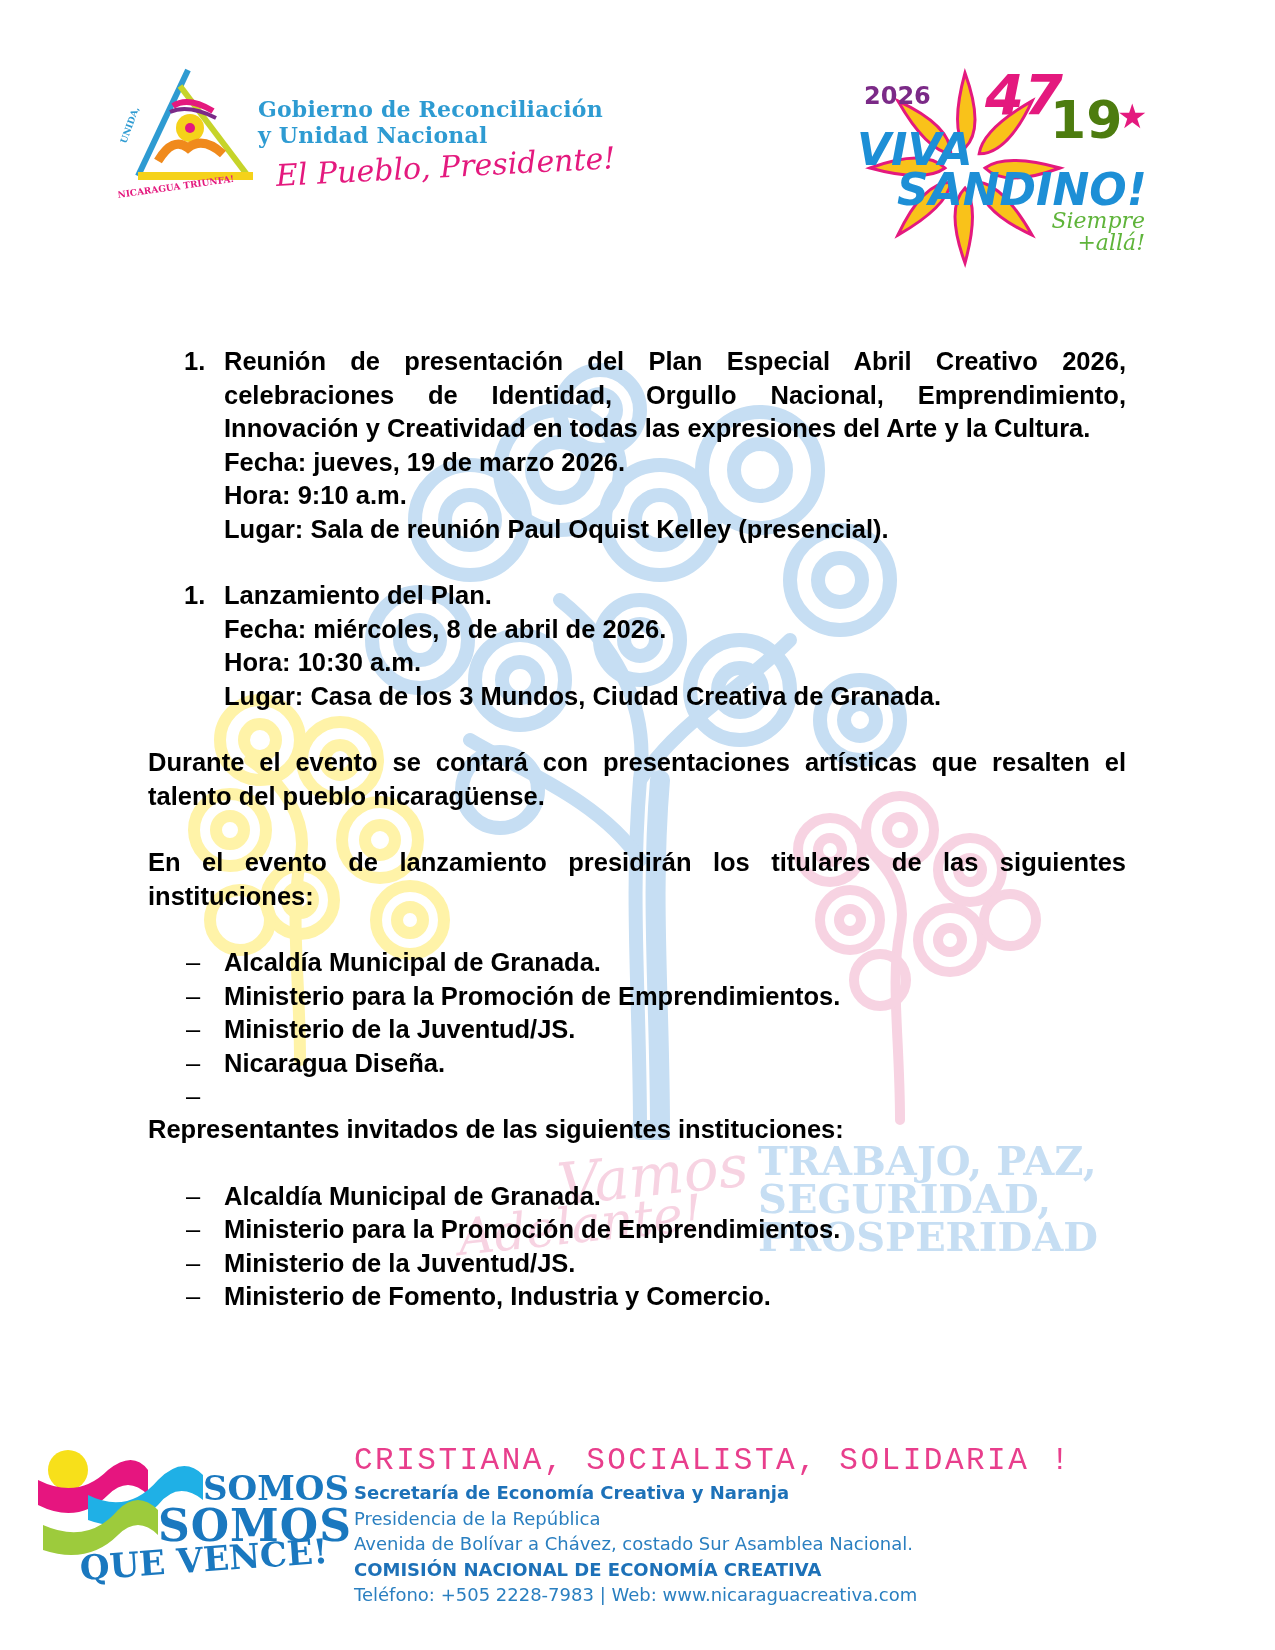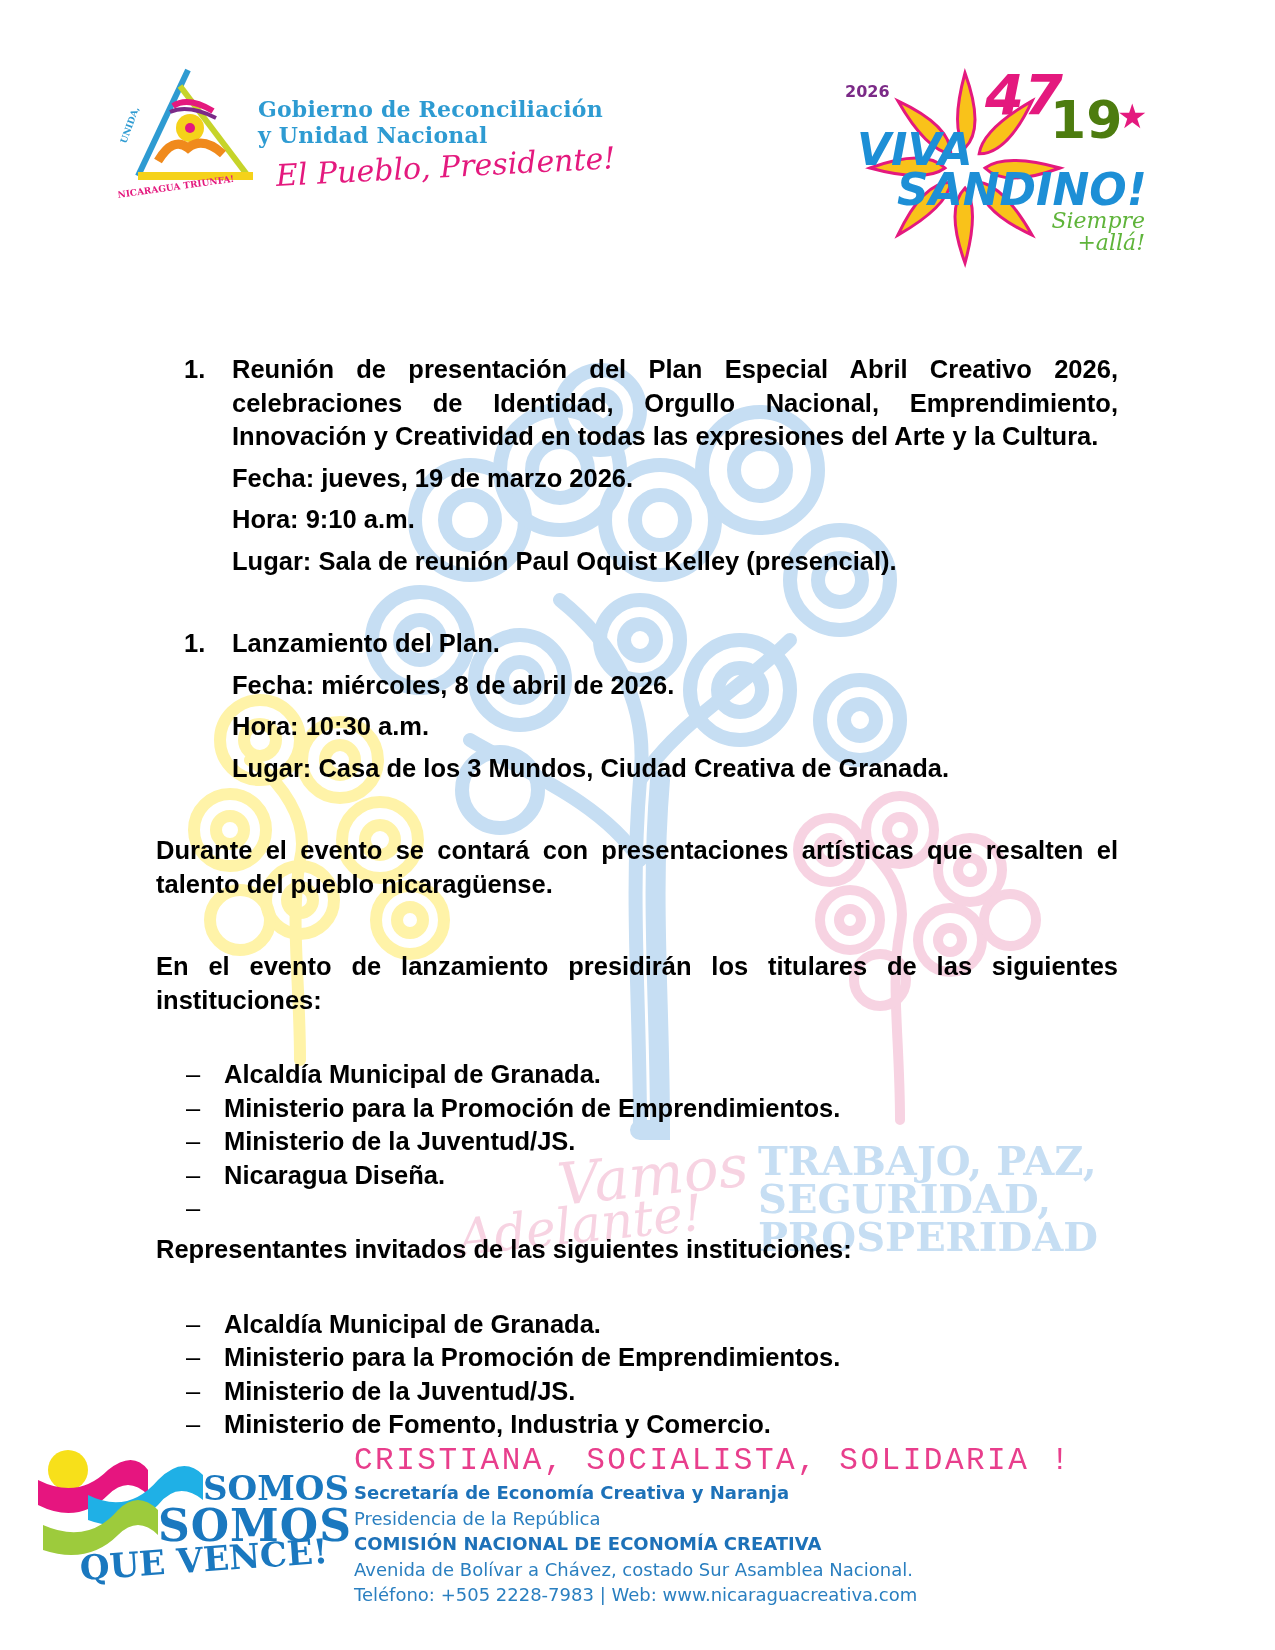--- a/index.html
+++ b/index.html
@@ -11,30 +11,30 @@
 
   
   .logo-left { position:absolute; left:118px; top:66px; width:560px; height:150px; }
   .gov-line1, .gov-line2 { position:absolute; left:140px; font-family:"DejaVu Serif", serif; font-weight:bold; color:#2e9bd2; font-size:22px; letter-spacing:0.2px; }
   .gov-line1 { top:30px; }
   .gov-line2 { top:56px; }
   .gov-slogan { position:absolute; left:158px; top:92px; font-family:"DejaVu Serif", serif; font-style:italic; color:#e4197e; font-size:30px; transform:rotate(-3deg); transform-origin:left center; }
   .tri-svg { position:absolute; left:0; top:0; }
 
   .logo-right { position:absolute; left:845px; top:60px; width:310px; height:215px; }
-  .vs-year { position:absolute; left:0; top:22px; font-weight:bold; font-size:16px; color:#7b2a87; font-family:"DejaVu Sans", sans-serif; }
+  .vs-year { position:absolute; left:19px; top:22px; font-weight:bold; font-size:24px; color:#7b2a87; font-family:"DejaVu Sans", sans-serif; }
   .vs-47 { position:absolute; left:140px; top:2px; font-weight:bold; font-size:56px; color:#e4197e; font-style:italic; font-family:"DejaVu Sans", sans-serif; }
   .vs-19 { position:absolute; left:205px; top:30px; font-weight:bold; font-size:52px; color:#4d7c0f; font-family:"DejaVu Sans", sans-serif; }
   .vs-viva { position:absolute; left:12px; top:64px; font-weight:bold; font-size:44px; color:#1d8fd6; font-style:italic; font-family:"DejaVu Sans", sans-serif; }
   .vs-sandino { position:absolute; left:52px; top:104px; font-weight:bold; font-size:44px; color:#1d8fd6; font-style:italic; font-family:"DejaVu Sans", sans-serif; }
   .vs-siempre { position:absolute; left:170px; top:150px; font-size:22px; color:#5fb43a; font-style:italic; font-family:"DejaVu Serif", serif; line-height:22px; text-align:right; width:130px; }
 
   
   .content { position:absolute; left:148px; top:345px; width:978px; color:#000; font-weight:bold; font-size:25.5px; line-height:33.5px; font-family:"Liberation Sans", sans-serif; }
-  .content p { margin:8px; }
+  .content p { margin:0; }
   .numbered { position:relative; padding-left:76px; }
   .numbered .num { position:absolute; left:36px; top:0; }
   .numbered .title { text-align:justify; text-align-last:left; }
   .gap { height:33px; }
   .para { text-align:justify; }
   .dash-item { position:relative; padding-left:76px; }
   .dash-item .dash { position:absolute; left:38px; top:0; font-weight:normal; }
 
   
   .footer-logo { position:absolute; left:18px; top:1440px; width:330px; height:160px; }
@@ -221,18 +221,18 @@
     </svg>
     <div class="somos">SOMOS</div>
     <div class="pueblo">SOMOS</div>
     <div class="vence">QUE VENCE!</div>
   </div>
 
   <div class="footer-text">
     <div class="motto">CRISTIANA, SOCIALISTA, SOLIDARIA !</div>
     <div class="f-line f-bold">Secretaría de Economía Creativa y Naranja</div>
     <div class="f-line f-light">Presidencia de la República</div>
+    <div class="f-line f-light">Avenida de Bolívar a Chávez, costado Sur Asamblea Nacional.</div>
     <div class="f-line f-bold">COMISIÓN NACIONAL DE ECONOMÍA CREATIVA</div>
-    <div class="f-line f-light">Avenida de Bolívar a Chávez, costado Sur Asamblea Nacional.</div>
     <div class="f-line f-light">Teléfono: +505 2228-7983 | Web: www.nicaraguacreativa.com</div>
   </div>
 
 </div>
 
 </body></html>

